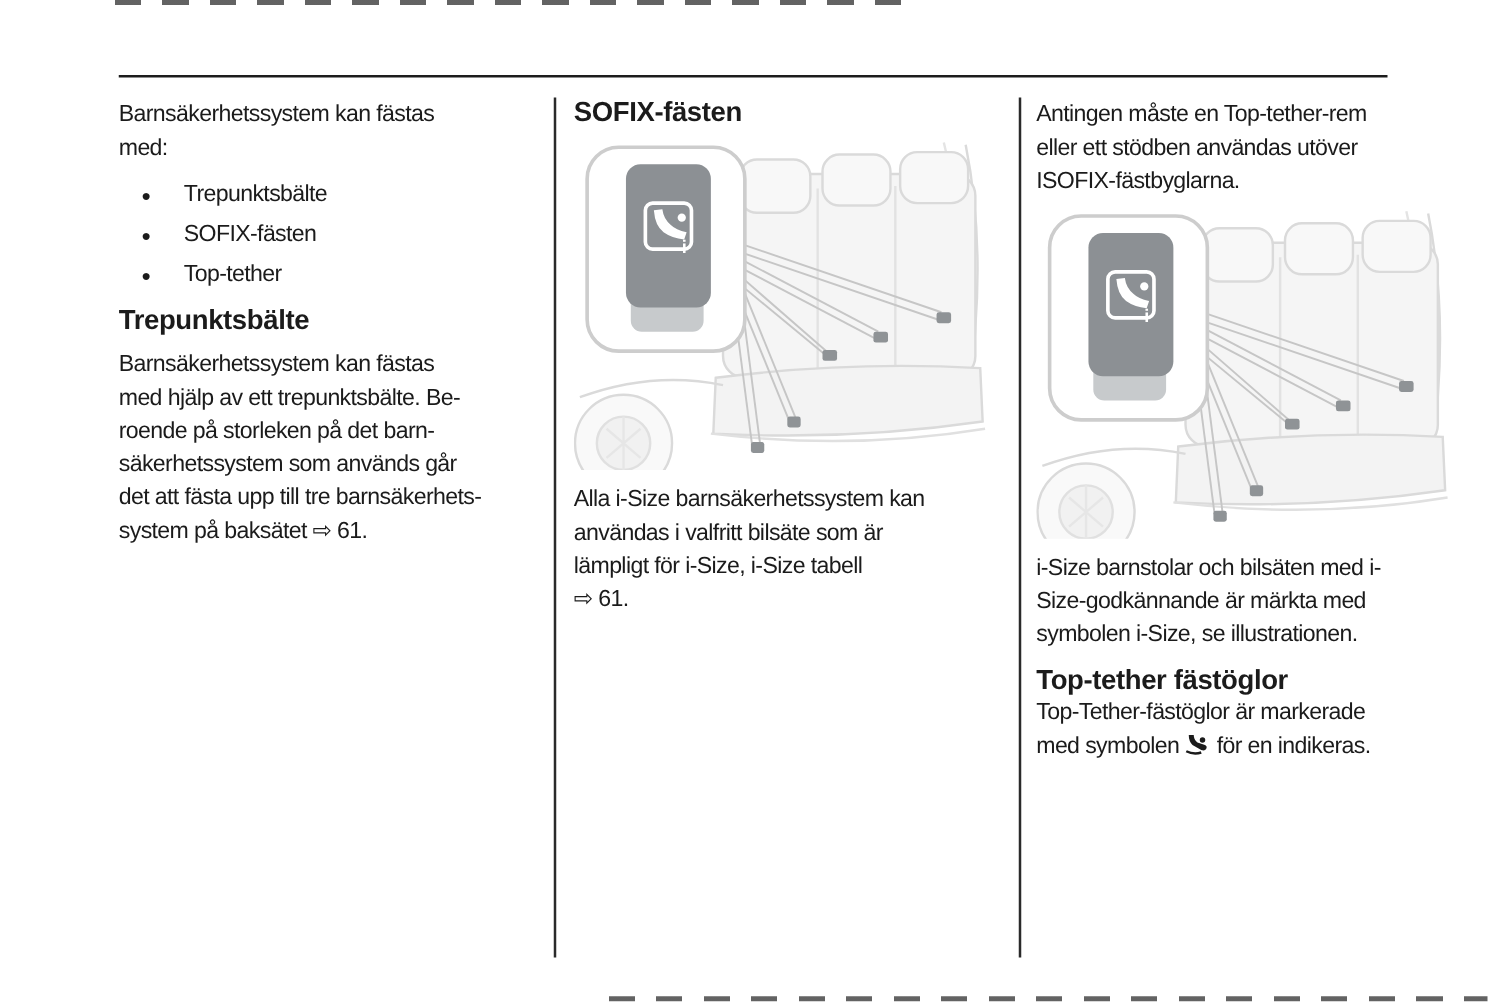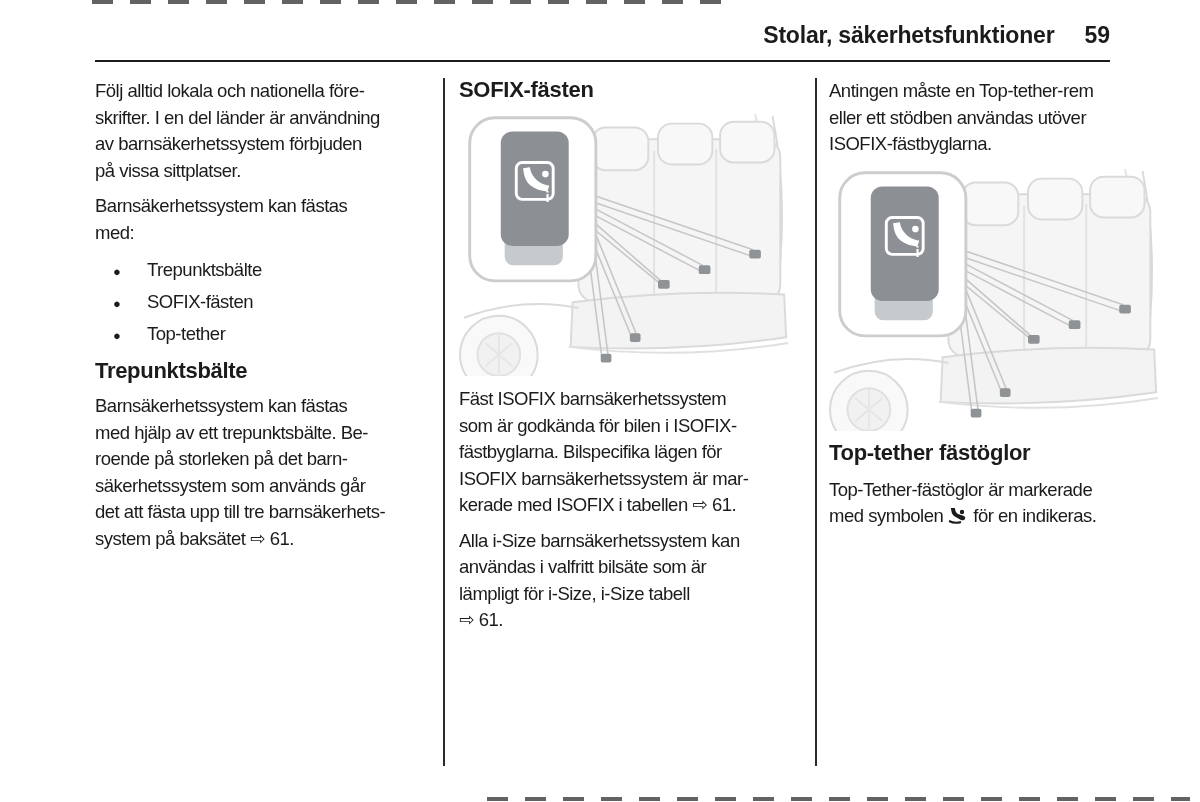--- a/index.html
+++ b/index.html
@@ -38,34 +38,26 @@
   .inline-sym{display:inline-block;vertical-align:-2px;margin:0 6px 0 5px;}
 </style>
 </head>
 <body>
 
 <div class="page">
 
   <div class="edge-dash top"></div>
   <div class="edge-dash bottom"></div>
 
-  <div class="hdr">
-    <span class="title">Stolar, säkerhetsfunktioner</span>
-    <span class="pnum">59</span>
-  </div>
   <div class="rule"></div>
 
   <div class="vdiv d1"></div>
   <div class="vdiv d2"></div>
 
   <section class="col col1">
-    <p class="para">Följ alltid lokala och nationella före-
-skrifter. I en del länder är användning
-av barnsäkerhetssystem förbjuden
-på vissa sittplatser.</p>
     <p class="para">Barnsäkerhetssystem kan fästas
 med:</p>
     <ul class="blist">
       <li>
         <span class="bullet">●</span>
         <span>Trepunktsbälte</span>
       </li>
       <li>
         <span class="bullet">●</span>
         <span>SOFIX-fästen</span>
@@ -139,25 +131,20 @@
           <g>
             <rect x="54" y="52" width="38" height="38" rx="6" fill="none" stroke="#ffffff" stroke-width="3"></rect>
             <circle cx="84" cy="64" r="3.4" fill="#ffffff"></circle>
             <path d="M61 58 q1 13 8 18 q7 5 17 6 l2 -6 q-9 -2 -13 -6 q-6 -5 -7 -13 z" fill="#ffffff"></path>
             <text x="84" y="93" font-size="15" font-weight="bold" fill="#ffffff" font-family="Liberation Sans, sans-serif">i</text>
           </g>
         </g>
       </svg>
     </figure>
 
-    <p class="para">Fäst ISOFIX barnsäkerhetssystem
-som är godkända för bilen i ISOFIX-
-fästbyglarna. Bilspecifika lägen för
-ISOFIX barnsäkerhetssystem är mar-
-kerade med ISOFIX i tabellen ⇨ 61.</p>
     <p class="para">Alla i-Size barnsäkerhetssystem kan
 användas i valfritt bilsäte som är
 lämpligt för i-Size, i-Size tabell
 ⇨ 61.</p>
   </section>
 
   <section class="col col3">
     <p class="para" style="">Antingen måste en Top-tether-rem
 eller ett stödben användas utöver
 ISOFIX-fästbyglarna.</p>
@@ -206,21 +193,24 @@
           <g>
             <rect x="54" y="52" width="38" height="38" rx="6" fill="none" stroke="#ffffff" stroke-width="3"></rect>
             <circle cx="84" cy="64" r="3.4" fill="#ffffff"></circle>
             <path d="M61 58 q1 13 8 18 q7 5 17 6 l2 -6 q-9 -2 -13 -6 q-6 -5 -7 -13 z" fill="#ffffff"></path>
             <text x="84" y="93" font-size="15" font-weight="bold" fill="#ffffff" font-family="Liberation Sans, sans-serif">i</text>
           </g>
         </g>
       </svg>
     </figure>
 
-    <h2 class="sect" style="margin-bottom:12px;">Top-tether fästöglor</h2>
+    <p class="para" style="margin-bottom:12px;">i-Size barnstolar och bilsäten med i-
+Size-godkännande är märkta med
+symbolen i-Size, se illustrationen.</p>
+    <h2 class="sect" style="margin-bottom:0;">Top-tether fästöglor</h2>
     <p class="para"><span>Top-Tether-fästöglor är markerade
 med symbolen</span><svg class="inline-sym" width="19" height="17" viewBox="0 0 19 17">
           <path d="M3 1 q0 5 3 8 l7 4 q3 1 4 -1 q1 -2 -1 -3 l-6 -2 q-3 -2 -3 -6 z" fill="#1b1b1b"></path>
           <circle cx="14" cy="5" r="2.2" fill="#1b1b1b"></circle>
           <path d="M1 14 q6 3 12 1" stroke="#1b1b1b" stroke-width="2" fill="none"></path>
         </svg><span>för en indikeras.</span></p>
   </section>
 
 </div>
 

